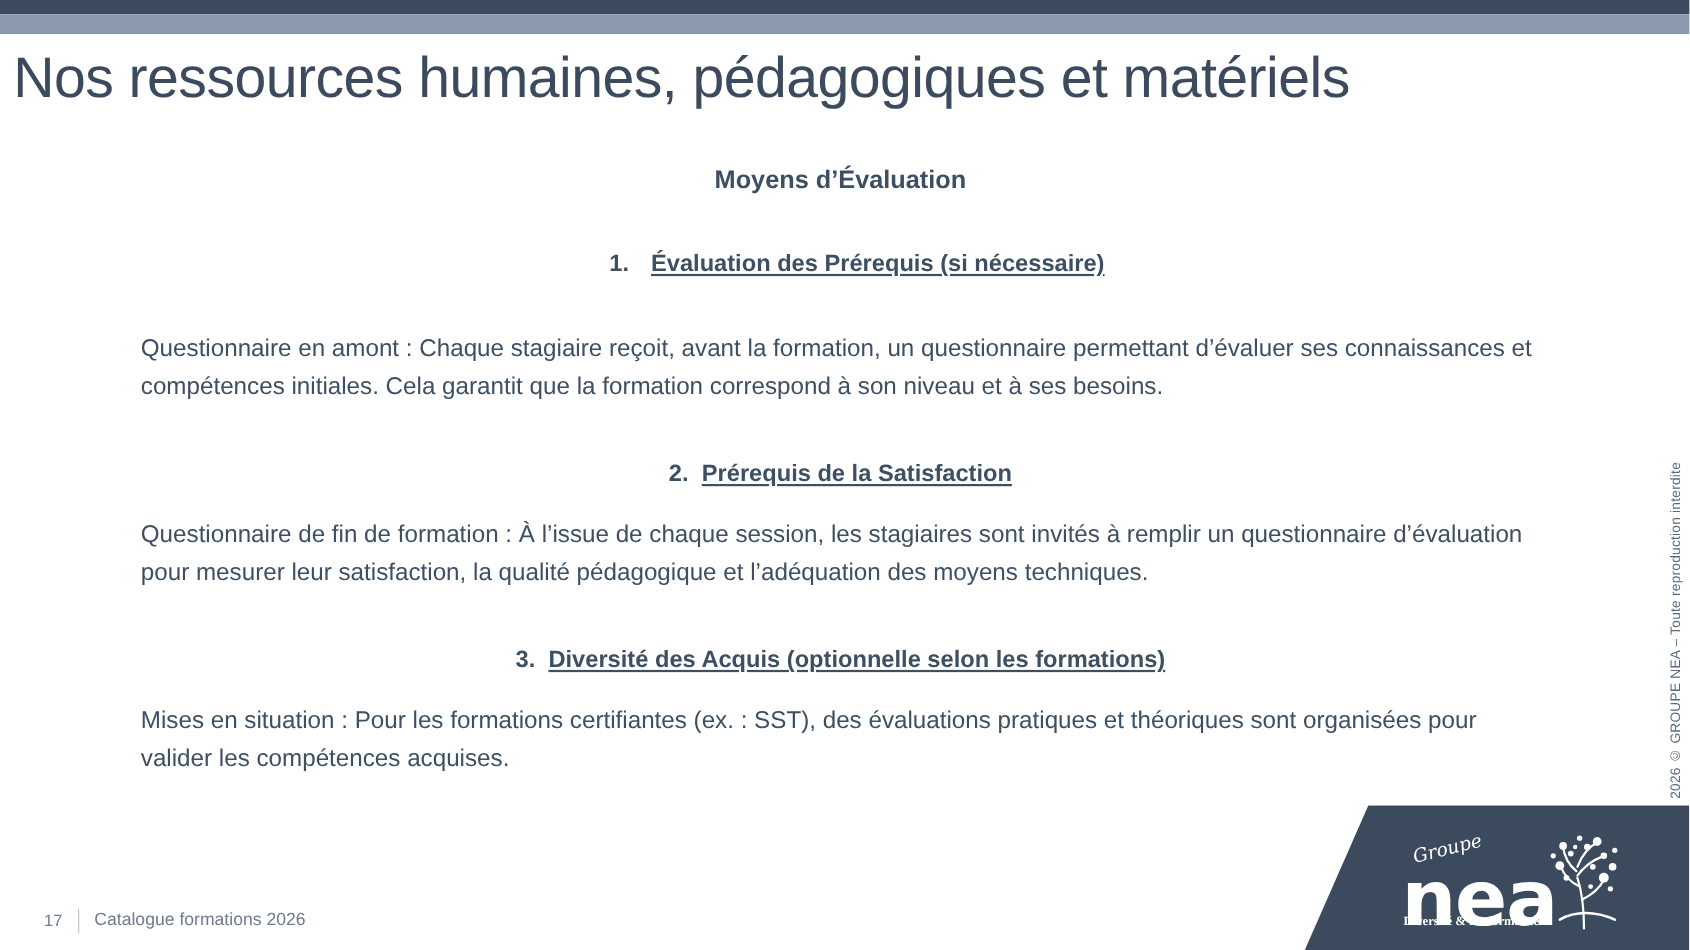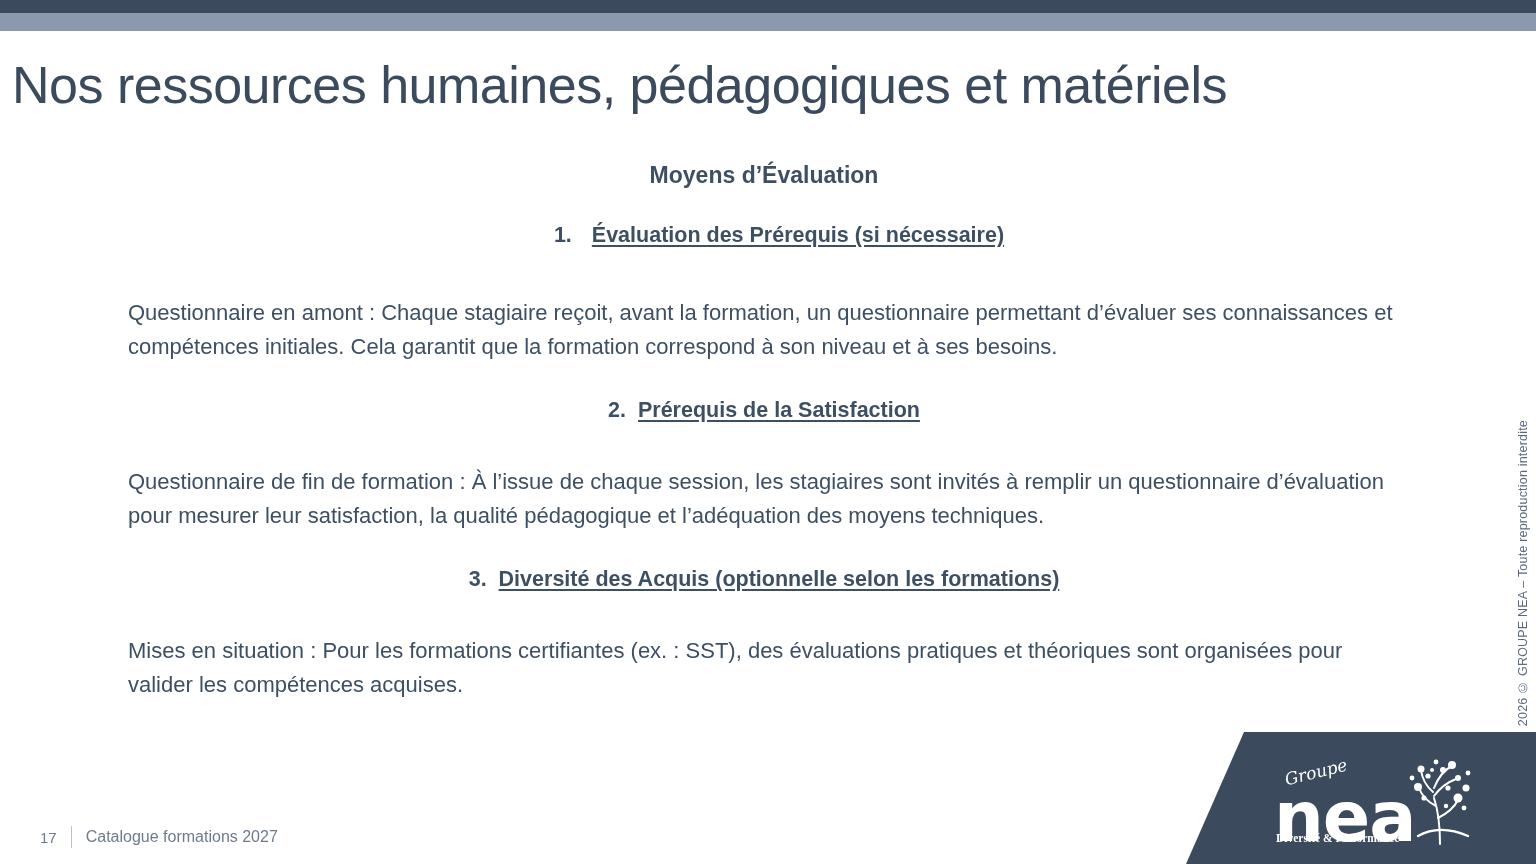--- a/index.html
+++ b/index.html
@@ -38,66 +38,66 @@
   }
   .top-bar-white-gap {
     position: absolute;
     top: 31px; left: 0;
     width: 1536px;
     height: 4px;
     background: #ffffff;
   }
   .slide-title {
     position: absolute;
-    top: 56px;
+    top: 42px;
     left: 12px;
     width: 1450px;
     font-size: 52px;
     line-height: 1.15;
     font-weight: 400;
     color: #3b4a5d;
     letter-spacing: -0.5px;
     font-family: "Liberation Sans", sans-serif;
   }
   .content {
     position: absolute;
     top: 140px;
     left: 128px;
     width: 1272px;
   }
   .section-heading {
     text-align: center;
     font-size: 23px;
     font-weight: bold;
     color: #3d4f63;
-    margin: 16px 0 0 0;
+    margin: 4px 0 0 0;
     padding-top: 6px;
   }
   .numbered-heading {
     text-align: center;
     font-size: 21.5px;
     font-weight: bold;
     color: #3d4f63;
-    margin-top: 34px;
+    margin-top: 50px;
   }
   .numbered-heading .num {
     text-decoration: none;
   }
   .numbered-heading .ul {
     text-decoration: underline;
     text-underline-offset: 3px;
   }
   .heading-1 {
     padding-left: 30px;
   }
   .para {
     font-size: 22px;
     line-height: 1.55;
     color: #3d4f63;
-    margin-top: 42px;
+    margin-top: 26px;
     text-align: left;
   }
   .para-1 { margin-top: 48px; }
 
   
   .copyright {
     position: absolute;
     right: 6px;
     top: 420px;
     writing-mode: vertical-rl;
@@ -229,21 +229,21 @@
     </div>
     <div class="para">Mises en situation : Pour les formations certifiantes (ex. : SST), des évaluations pratiques et théoriques sont organisées pour valider les compétences acquises.</div>
 
   </div>
 
   <div class="copyright">2026 © GROUPE NEA – Toute reproduction interdite</div>
 
   <div class="footer">
     <span class="page-number">17</span>
     <span class="footer-divider"></span>
-    <span class="footer-text">Catalogue formations 2027</span>
+    <span class="footer-text">Catalogue formations 2026</span>
   </div>
 
   <div class="logo-banner"></div>
   <div class="logo-inner">
     <div class="logo-wrap">
       <svg class="logo-tree" viewBox="0 0 104 104">
         <g fill="none" stroke="#ffffff" stroke-width="2" stroke-linecap="round">
           <path d="M52 96 C 52 78, 50 62, 46 50"></path>
           <path d="M50 70 C 58 66, 66 60, 70 52"></path>
           <path d="M48 58 C 40 54, 34 48, 31 40"></path>

